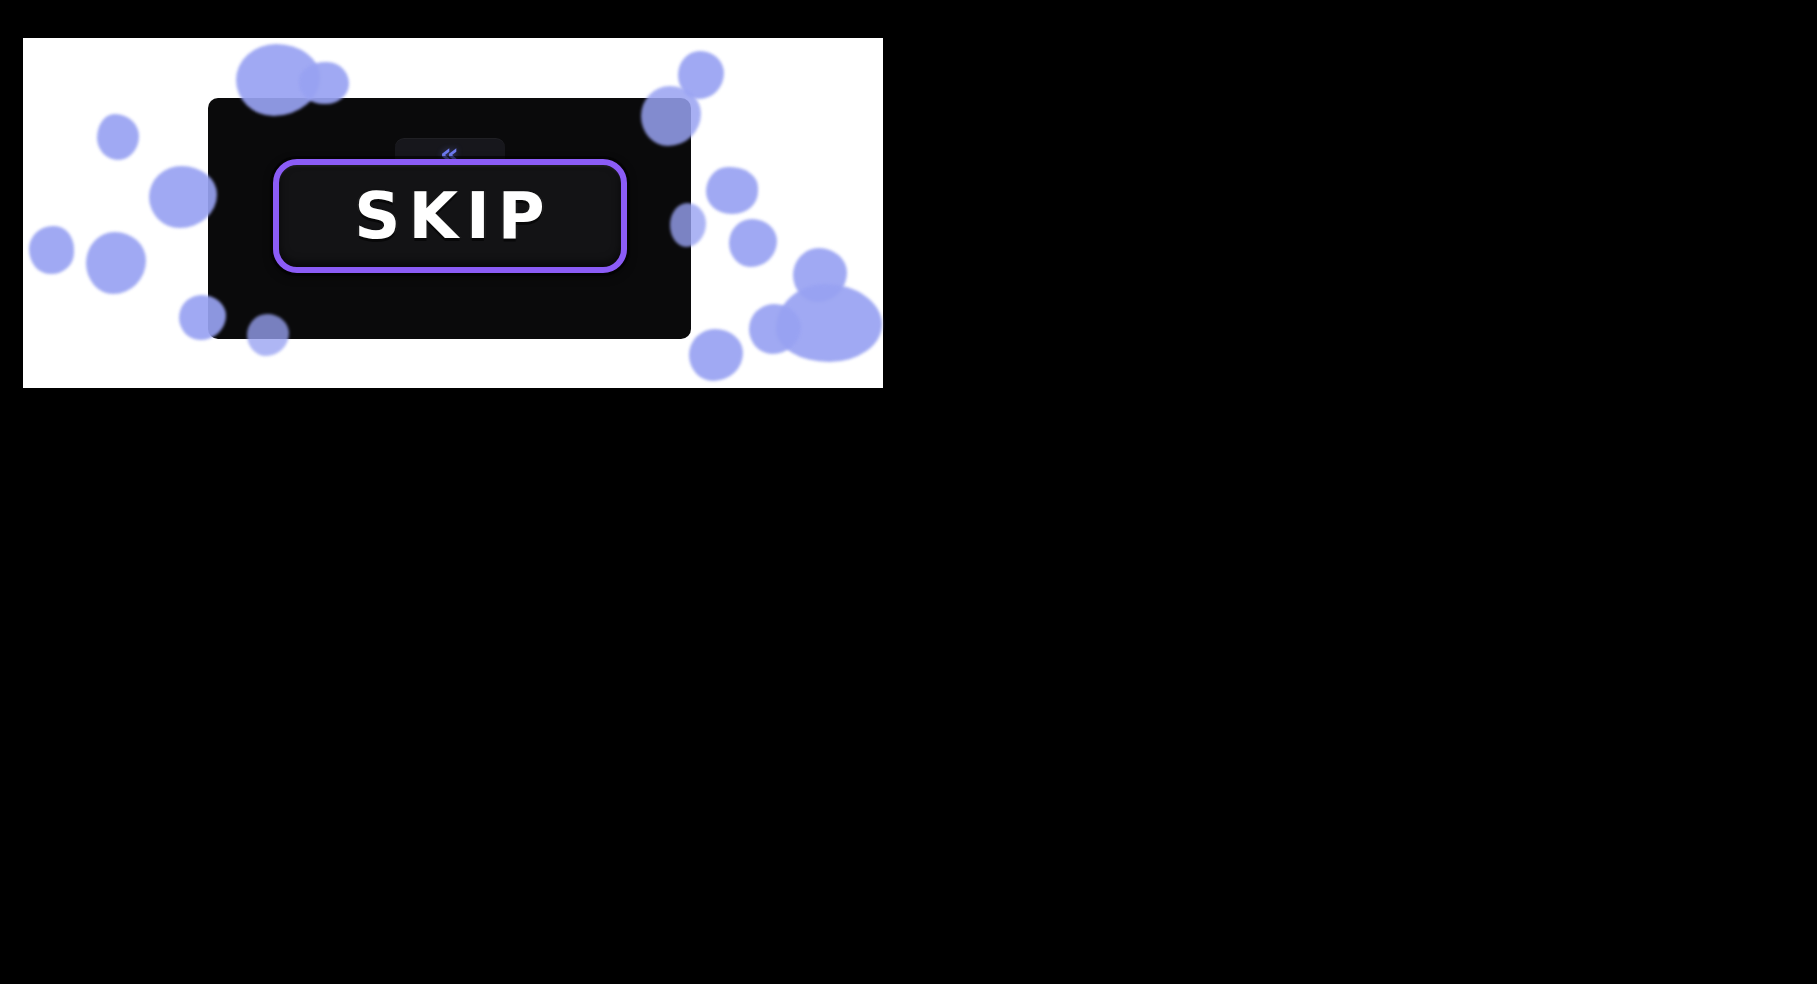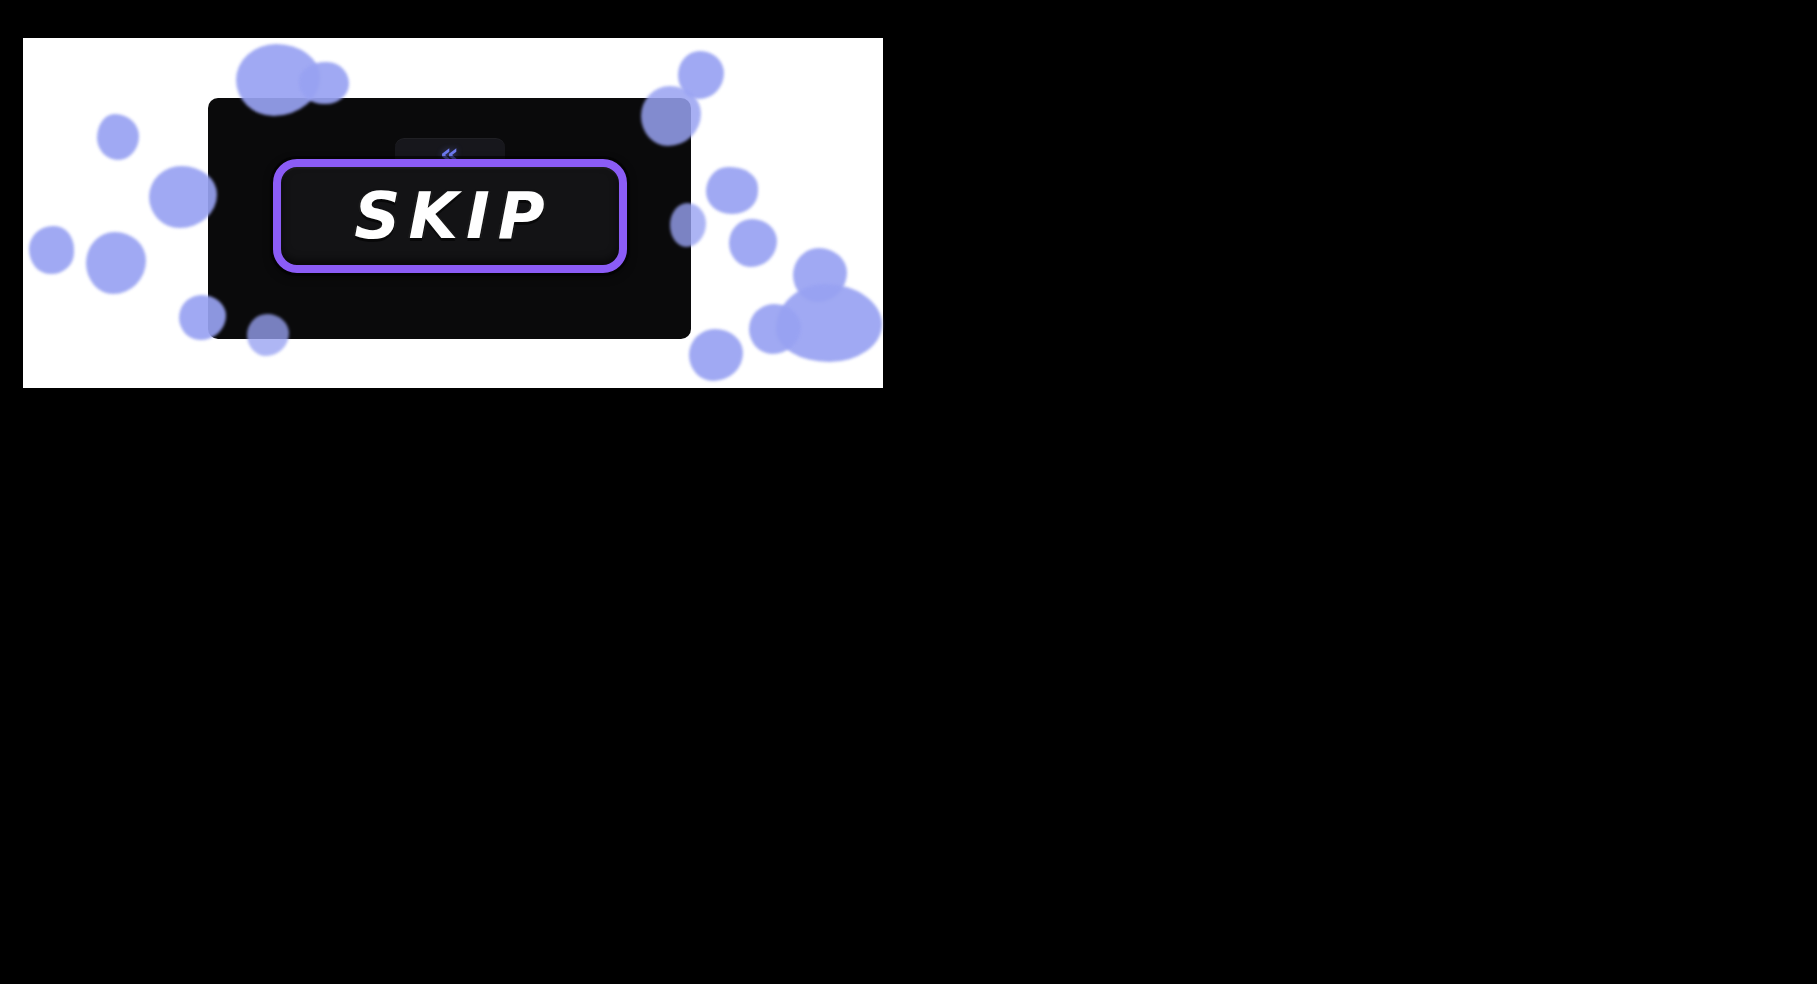--- a/index.html
+++ b/index.html
@@ -63,32 +63,31 @@
 
   
   .skip-button {
     position: absolute;
     left: 50%;
     transform: translateX(-50%);
     top: 61px;
     width: 354px;
     height: 114px;
     background: var(--button-bg, #131315);
-    border: 8px solid #8b5cf6;
+    border: 6px solid #8b5cf6;
     border-radius: 24px;
     display: flex;
     align-items: center;
     justify-content: center;
     cursor: pointer;
     box-shadow:
       0 0 0 3px rgba(0,0,0,0.55),
       0 3px 10px rgba(0,0,0,0.6),
       inset 0 2px 2px rgba(255,255,255,0.05),
       inset 0 -4px 8px rgba(0,0,0,0.6);
-    font-style: italic;
   }
 
   .skip-button .label {
     color: var(--skip-text-color, #ffffff);
     font-size: 64px;
     font-weight: bold;
     letter-spacing: 8px;
     padding-left: 8px; 
     text-shadow:
       0 3px 0 rgba(0,0,0,0.55),

